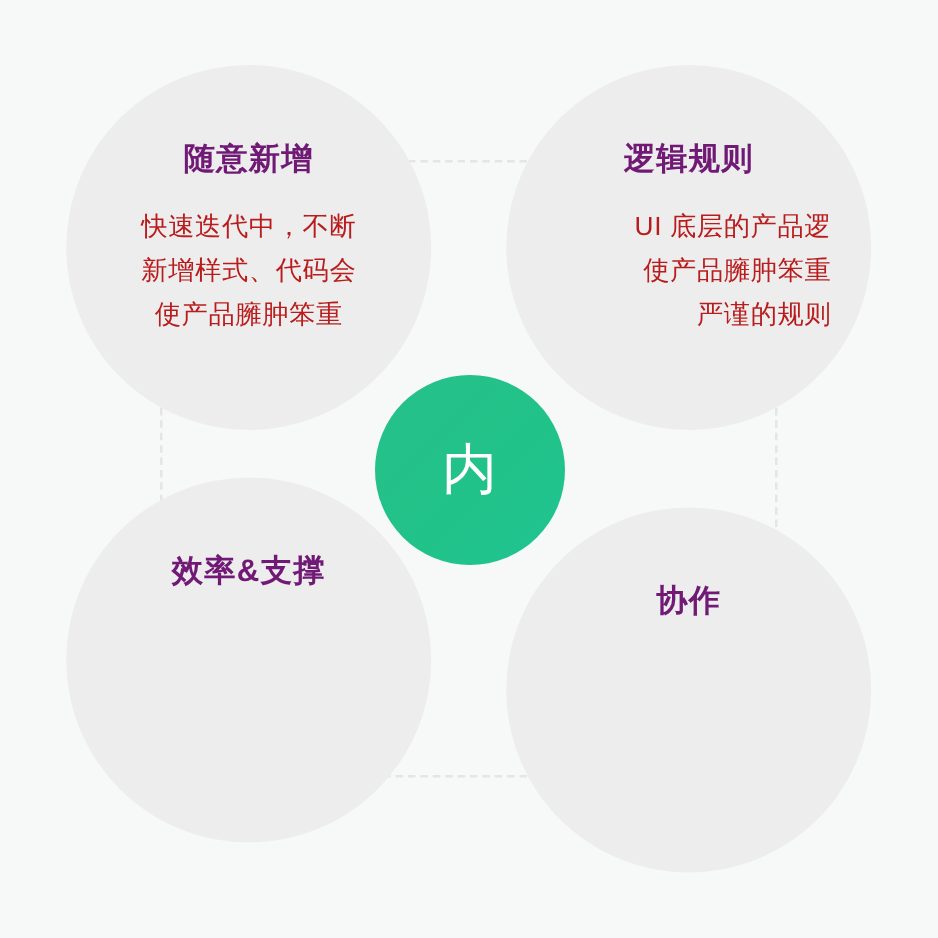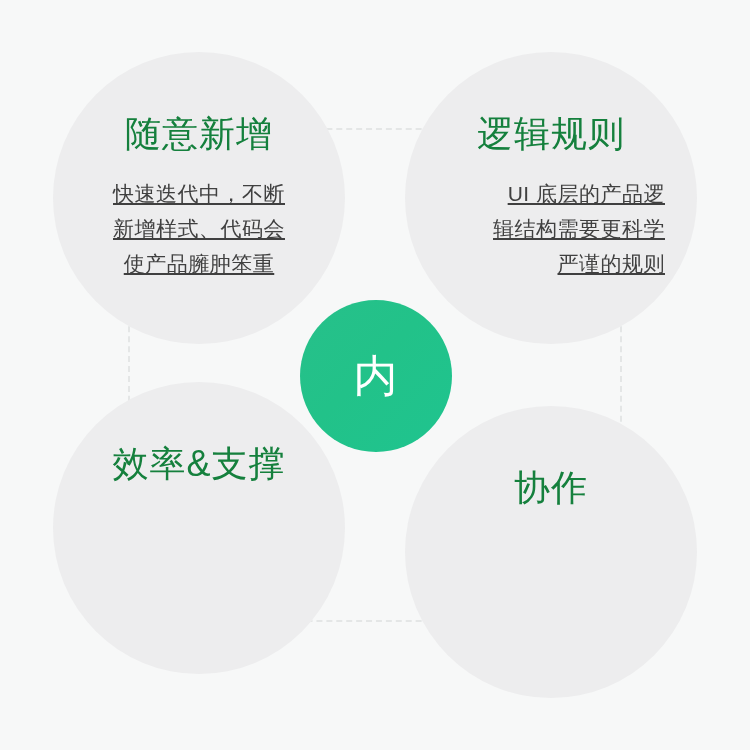--- a/index.html
+++ b/index.html
@@ -51,36 +51,35 @@
     justify-content: flex-start;
     box-sizing: border-box;
     text-align: center;
   }
   .bubble-tl { left: 53px;  top: 52px;  padding-top: 62px; }
   .bubble-tr { left: 405px; top: 52px;  padding-top: 62px; text-align: right; }
   .bubble-bl { left: 53px;  top: 382px; padding-top: 62px; text-align: right; }
   .bubble-br { left: 405px; top: 406px; padding-top: 62px; }
 
   .bubble-title {
-    font-size: 36px;
-    font-weight: normal;
-    color: #15803d;
+    font-size: 25px;
+    font-weight: bold;
+    color: #701a75;
     letter-spacing: 1px;
     line-height: 1.1;
     margin: 0 0 22px 0;
   }
   .bubble-body {
     font-size: 21px;
-    color: #404040;
+    color: #b91c1c;
     line-height: 1.68;
     letter-spacing: 0.5px;
     width: 228px;
     margin: 0;
     white-space: pre-line;
-    text-decoration: underline;
   }
 
   
   .hub {
     position: absolute;
     left: 300px;
     top: 300px;
     width: 152px;
     height: 152px;
     border-radius: 50%;
@@ -110,21 +109,21 @@
   <div class="bubble bubble-tl">
     <div class="bubble-title">随意新增</div>
     <div class="bubble-body">快速迭代中，不断
 新增样式、代码会
 使产品臃肿笨重</div>
   </div>
 
   <div class="bubble bubble-tr">
     <div class="bubble-title">逻辑规则</div>
     <div class="bubble-body">UI 底层的产品逻
-辑结构需要更科学
+使产品臃肿笨重
 严谨的规则</div>
   </div>
 
   <div class="bubble bubble-bl">
     <div class="bubble-title">效率&amp;支撑</div>
   </div>
 
   <div class="bubble bubble-br">
     <div class="bubble-title">协作</div>
   </div>

